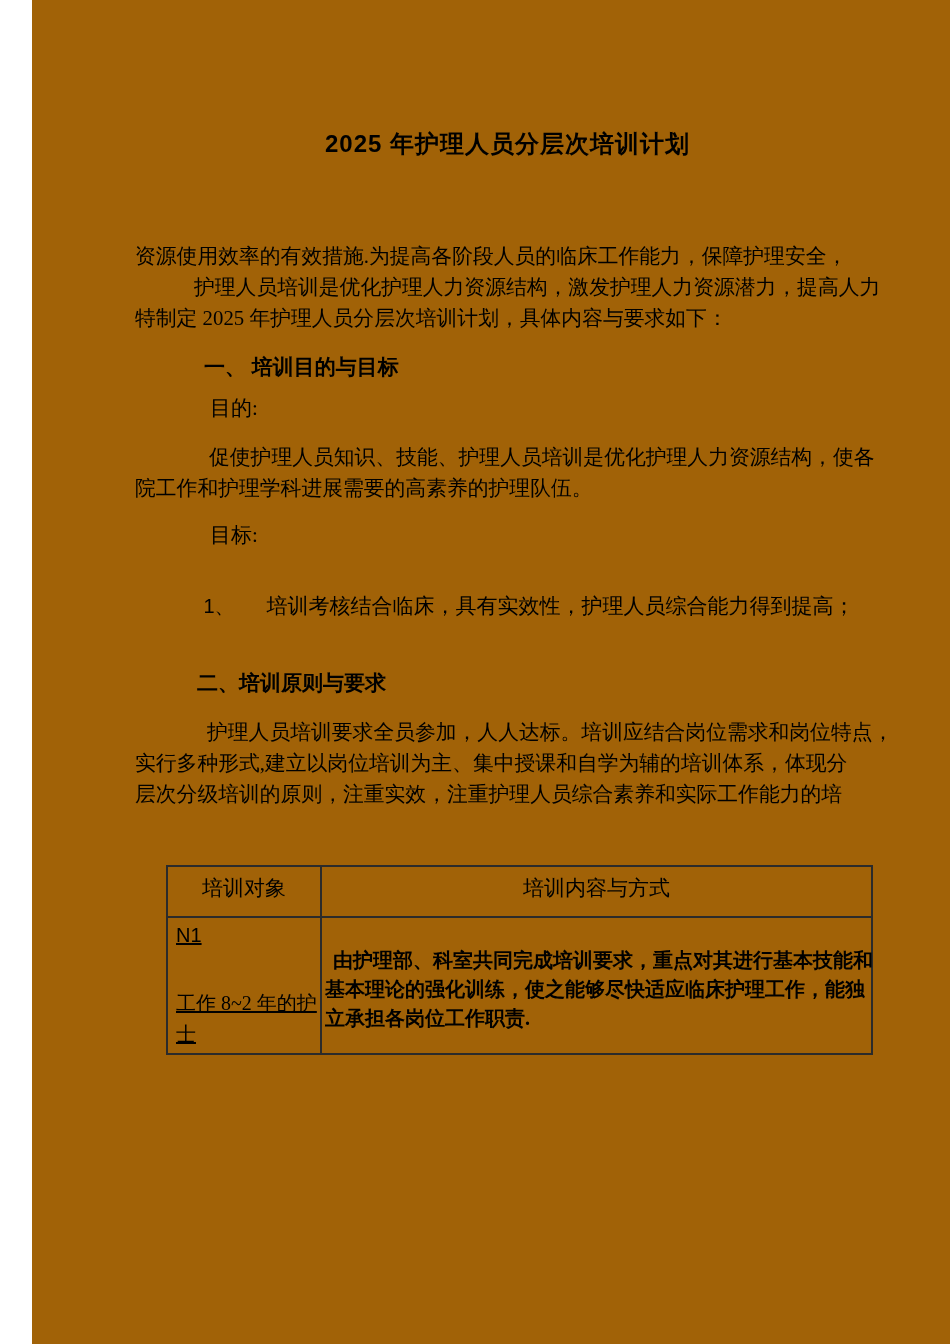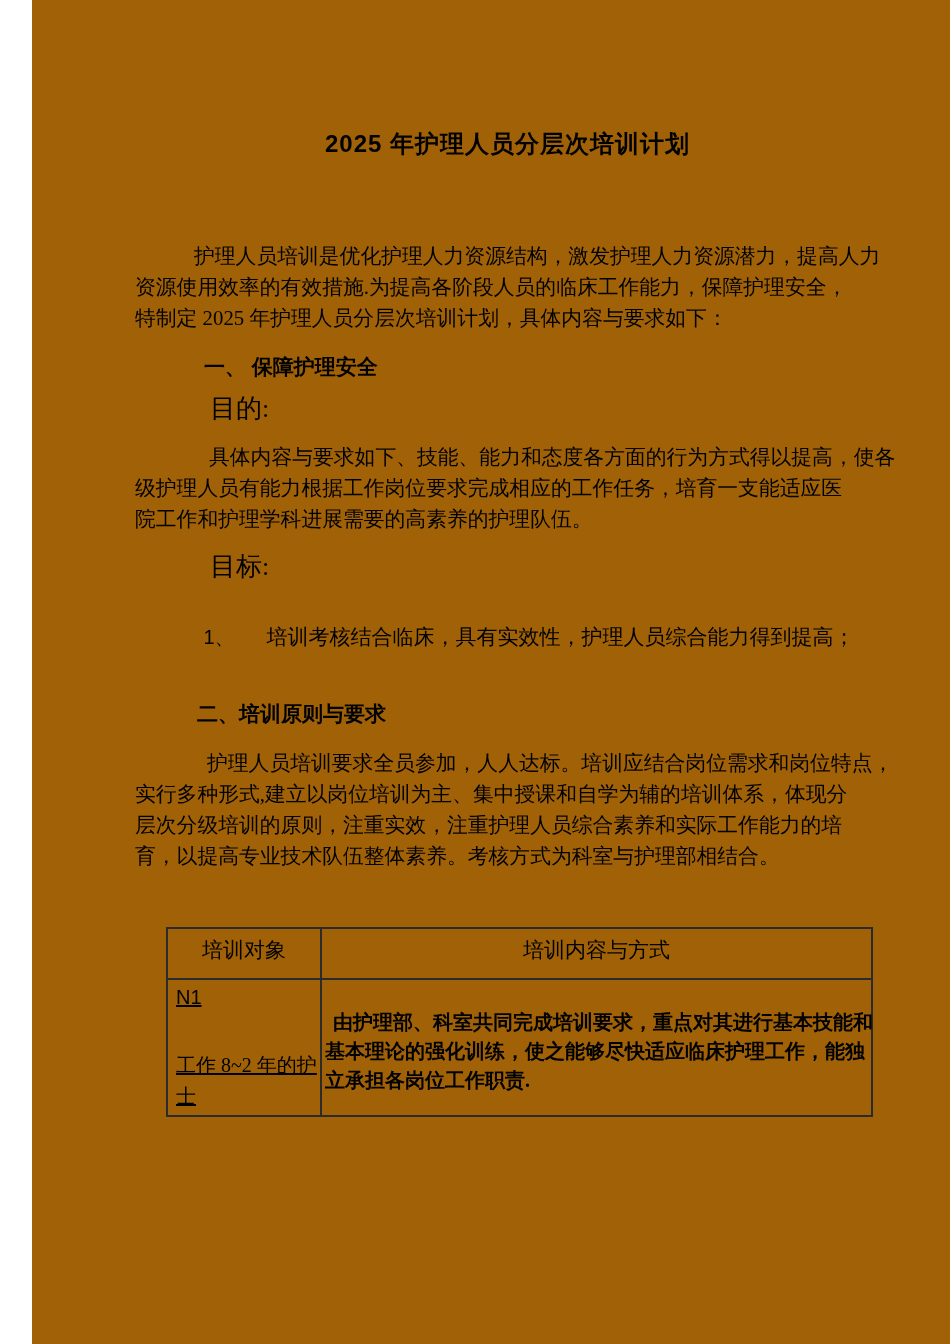--- a/index.html
+++ b/index.html
@@ -25,21 +25,21 @@
   .ind-74 { text-indent:74px; }
   .ind-72 { text-indent:72px; }
 
   .sec-heading {
     font-family:"Liberation Sans", sans-serif;
     font-weight:700; font-size:21px; line-height:30px; white-space:pre;
   }
   .h-one { margin-top:19px; padding-left:69px; }
   .h-two { margin-top:15px; padding-left:62px; }
 
-  .sub-label { font-size:26px; line-height:31px; padding-left:75px; }
+  .sub-label { font-size:21px; line-height:31px; padding-left:75px; }
   .lbl-purpose { margin-top:11px; }
   .purpose { margin-top:17px; }
   .lbl-goal { margin-top:17px; }
 
   .goal { font-size:21px; line-height:31px; white-space:pre; }
   .goal-1 { margin-top:9px; }
   .goal-2 { margin-top:19px; }
   .goal .num {
     display:inline-block; margin-left:37px; width:63px;
     font-family:"Liberation Sans", sans-serif; font-size:20px;
@@ -67,49 +67,47 @@
 </style>
 </head>
 <body>
 
 <div class="page">
   <div class="content">
 
     <h1 class="doc-title">2025 年护理人员分层次培训计划</h1>
 
     <div class="para intro">
+      <div class="ln">资源使用效率的有效措施.为提高各阶段人员的临床工作能力，保障护理安全，</div>
       <div class="ln ind-59">护理人员培训是优化护理人力资源结构，激发护理人力资源潜力，提高人力</div>
-      <div class="ln">资源使用效率的有效措施.为提高各阶段人员的临床工作能力，保障护理安全，</div>
       <div class="ln">特制定 2025 年护理人员分层次培训计划，具体内容与要求如下：</div>
     </div>
 
-    <div class="sec-heading h-one">一、 保障护理安全</div>
+    <div class="sec-heading h-one">一、 培训目的与目标</div>
 
     <div class="sub-label lbl-purpose">目的:</div>
 
     <div class="para purpose">
-      <div class="ln ind-74">具体内容与要求如下、技能、能力和态度各方面的行为方式得以提高，使各</div>
-      <div class="ln">级护理人员有能力根据工作岗位要求完成相应的工作任务，培育一支能适应医</div>
+      <div class="ln ind-74">促使护理人员知识、技能、护理人员培训是优化护理人力资源结构，使各</div>
       <div class="ln">院工作和护理学科进展需要的高素养的护理队伍。</div>
     </div>
 
     <div class="sub-label lbl-goal">目标:</div>
 
     <div class="goal goal-1">
       <span class="num">1、</span><span>培训考核结合临床，具有实效性，护理人员综合能力得到提高；</span>
     </div>
 
 
     <div class="sec-heading h-two">二、培训原则与要求</div>
 
     <div class="para principles">
       <div class="ln ind-72">护理人员培训要求全员参加，人人达标。培训应结合岗位需求和岗位特点，</div>
       <div class="ln">实行多种形式,建立以岗位培训为主、集中授课和自学为辅的培训体系，体现分</div>
       <div class="ln">层次分级培训的原则，注重实效，注重护理人员综合素养和实际工作能力的培</div>
-      <div class="ln">育，以提高专业技术队伍整体素养。考核方式为科室与护理部相结合。</div>
     </div>
 
     <table class="train-table">
       <colgroup>
           <col class="c1">
           <col class="c2">
         </colgroup>
       <tbody>
           <tr>
         <th>培训对象</th>

